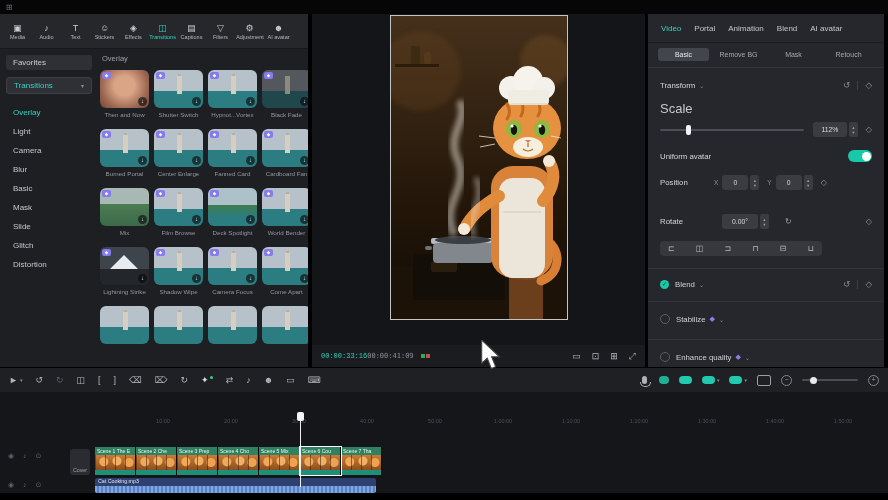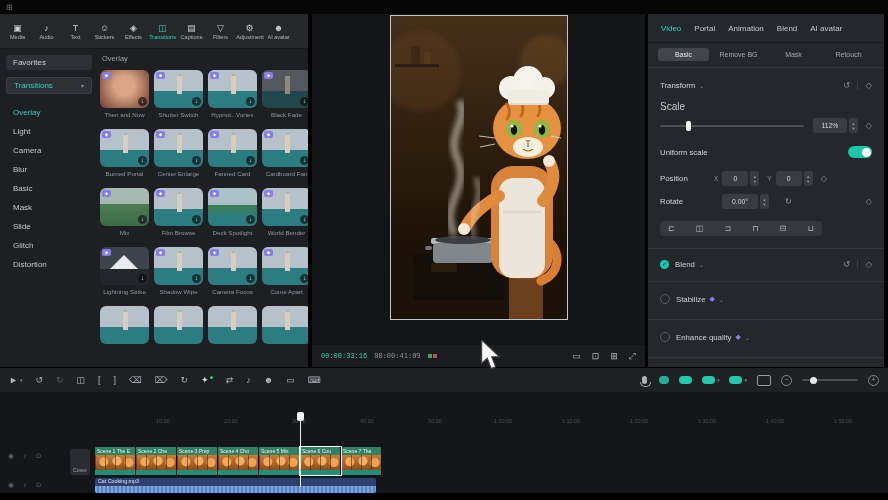--- a/index.html
+++ b/index.html
@@ -46,21 +46,21 @@
   
   .col-center{width:333px;margin-left:4px;background:#1b1c20;display:flex;flex-direction:column;position:relative}
   .phead{height:25px;display:flex;align-items:center;justify-content:space-between;padding:0 10px;
     font-size:7.5px;color:#c6c9cd;border-bottom:1px solid #141518}
   .phead .ri{color:#8b8e94;font-size:9px}
   .stage{flex:1;position:relative;background:#141519;min-height:0}
   .video{position:absolute;left:50%;top:2px;transform:translateX(-50%);width:176px;height:303px;
     outline:1px solid rgba(255,255,255,.75);background:#000}
   .pctrl{height:22px;display:flex;align-items:center;padding:0 9px;font-size:7px}
   .tc{color:#2dd4bf;font-family:Liberation Mono, monospace}
-  .dur{color:#8c8f94;margin-left:7px;font-family:"DejaVu Sans Mono",monospace}
+  .dur{color:#8c8f94;font-family:"DejaVu Sans Mono",monospace}
   .sq{width:4px;height:4px;display:inline-block;margin-left:1px}
   .pcicons{margin-left:auto;display:flex;gap:11px;color:#b5b8bd;font-size:9px;align-items:center}
   .cursor{position:absolute;left:168px;top:326px;z-index:30}
   
   .col-right{width:236px;margin-left:3px;margin-right:4px;background:#26272c;position:relative;font-size:8px}
   .itabs{height:28px;display:flex;align-items:center;gap:13px;padding:0 13px;border-bottom:1px solid #1b1c20}
   .itab{color:#c3c6cb}
   .itab.active{color:#2dd4bf}
   .subtabs{display:flex;gap:4px;padding:5px 10px 6px 10px}
   .stab{flex:1;text-align:center;font-size:7px;padding:3px 0;border-radius:3px;color:#a5a8ae}
@@ -429,34 +429,34 @@
       <div class="icontent">
         <div class="row" style="margin-top:12px">
           <span class="lblmain">Transform</span>
           <span class="cv2">⌄</span>
           <div class="rright">
             <span>↺</span>
             <span class="sep"></span>
             <span>◇</span>
           </div>
         </div>
-        <div style="margin-top:11px;font-size:10px;color:#c6c9cd">Scale</div>
+        <div style="margin-top:11px;font-size:13px;color:#c6c9cd">Scale</div>
         <div class="slider-row">
           <div class="track">
               <div class="knob"></div>
             </div>
           <div class="valbox" style="margin-left:9px">112%</div>
           <div class="stepper">
               <span>▴</span>
               <span>▾</span>
             </div>
           <span class="kf">◇</span>
         </div>
         <div class="row" style="margin-top:13px">
-          <span class="lblmain">Uniform scale</span>
+          <span class="lblmain">Uniform avatar</span>
           <div class="rright">
               <div class="toggle">
                 <div class="tk"></div>
               </div>
             </div>
         </div>
         <div class="row" style="margin-top:13px">
           <span class="lblmain" style="width:50px">Position</span>
           <span class="tinylbl">X</span>
           <div class="valbox" style="min-width:20px">0</div>
@@ -465,21 +465,21 @@
               <span>▾</span>
             </div>
           <span class="tinylbl" style="margin-left:8px">Y</span>
           <div class="valbox" style="min-width:20px">0</div>
           <div class="stepper">
               <span>▴</span>
               <span>▾</span>
             </div>
           <span class="kf">◇</span>
         </div>
-        <div class="row" style="margin-top:8px">
+        <div class="row" style="margin-top:24px">
           <span class="lblmain" style="width:50px">Rotate</span>
           <div class="valbox" style="min-width:30px;margin-left:12px">0.00°</div>
           <div class="stepper">
               <span>▴</span>
               <span>▾</span>
             </div>
           <span style="margin-left:16px;color:#9a9da2;font-size:8px">↻</span>
           <span class="kf" style="margin-left:auto">◇</span>
         </div>
         <div class="alignbar" style="margin-top:12px">

